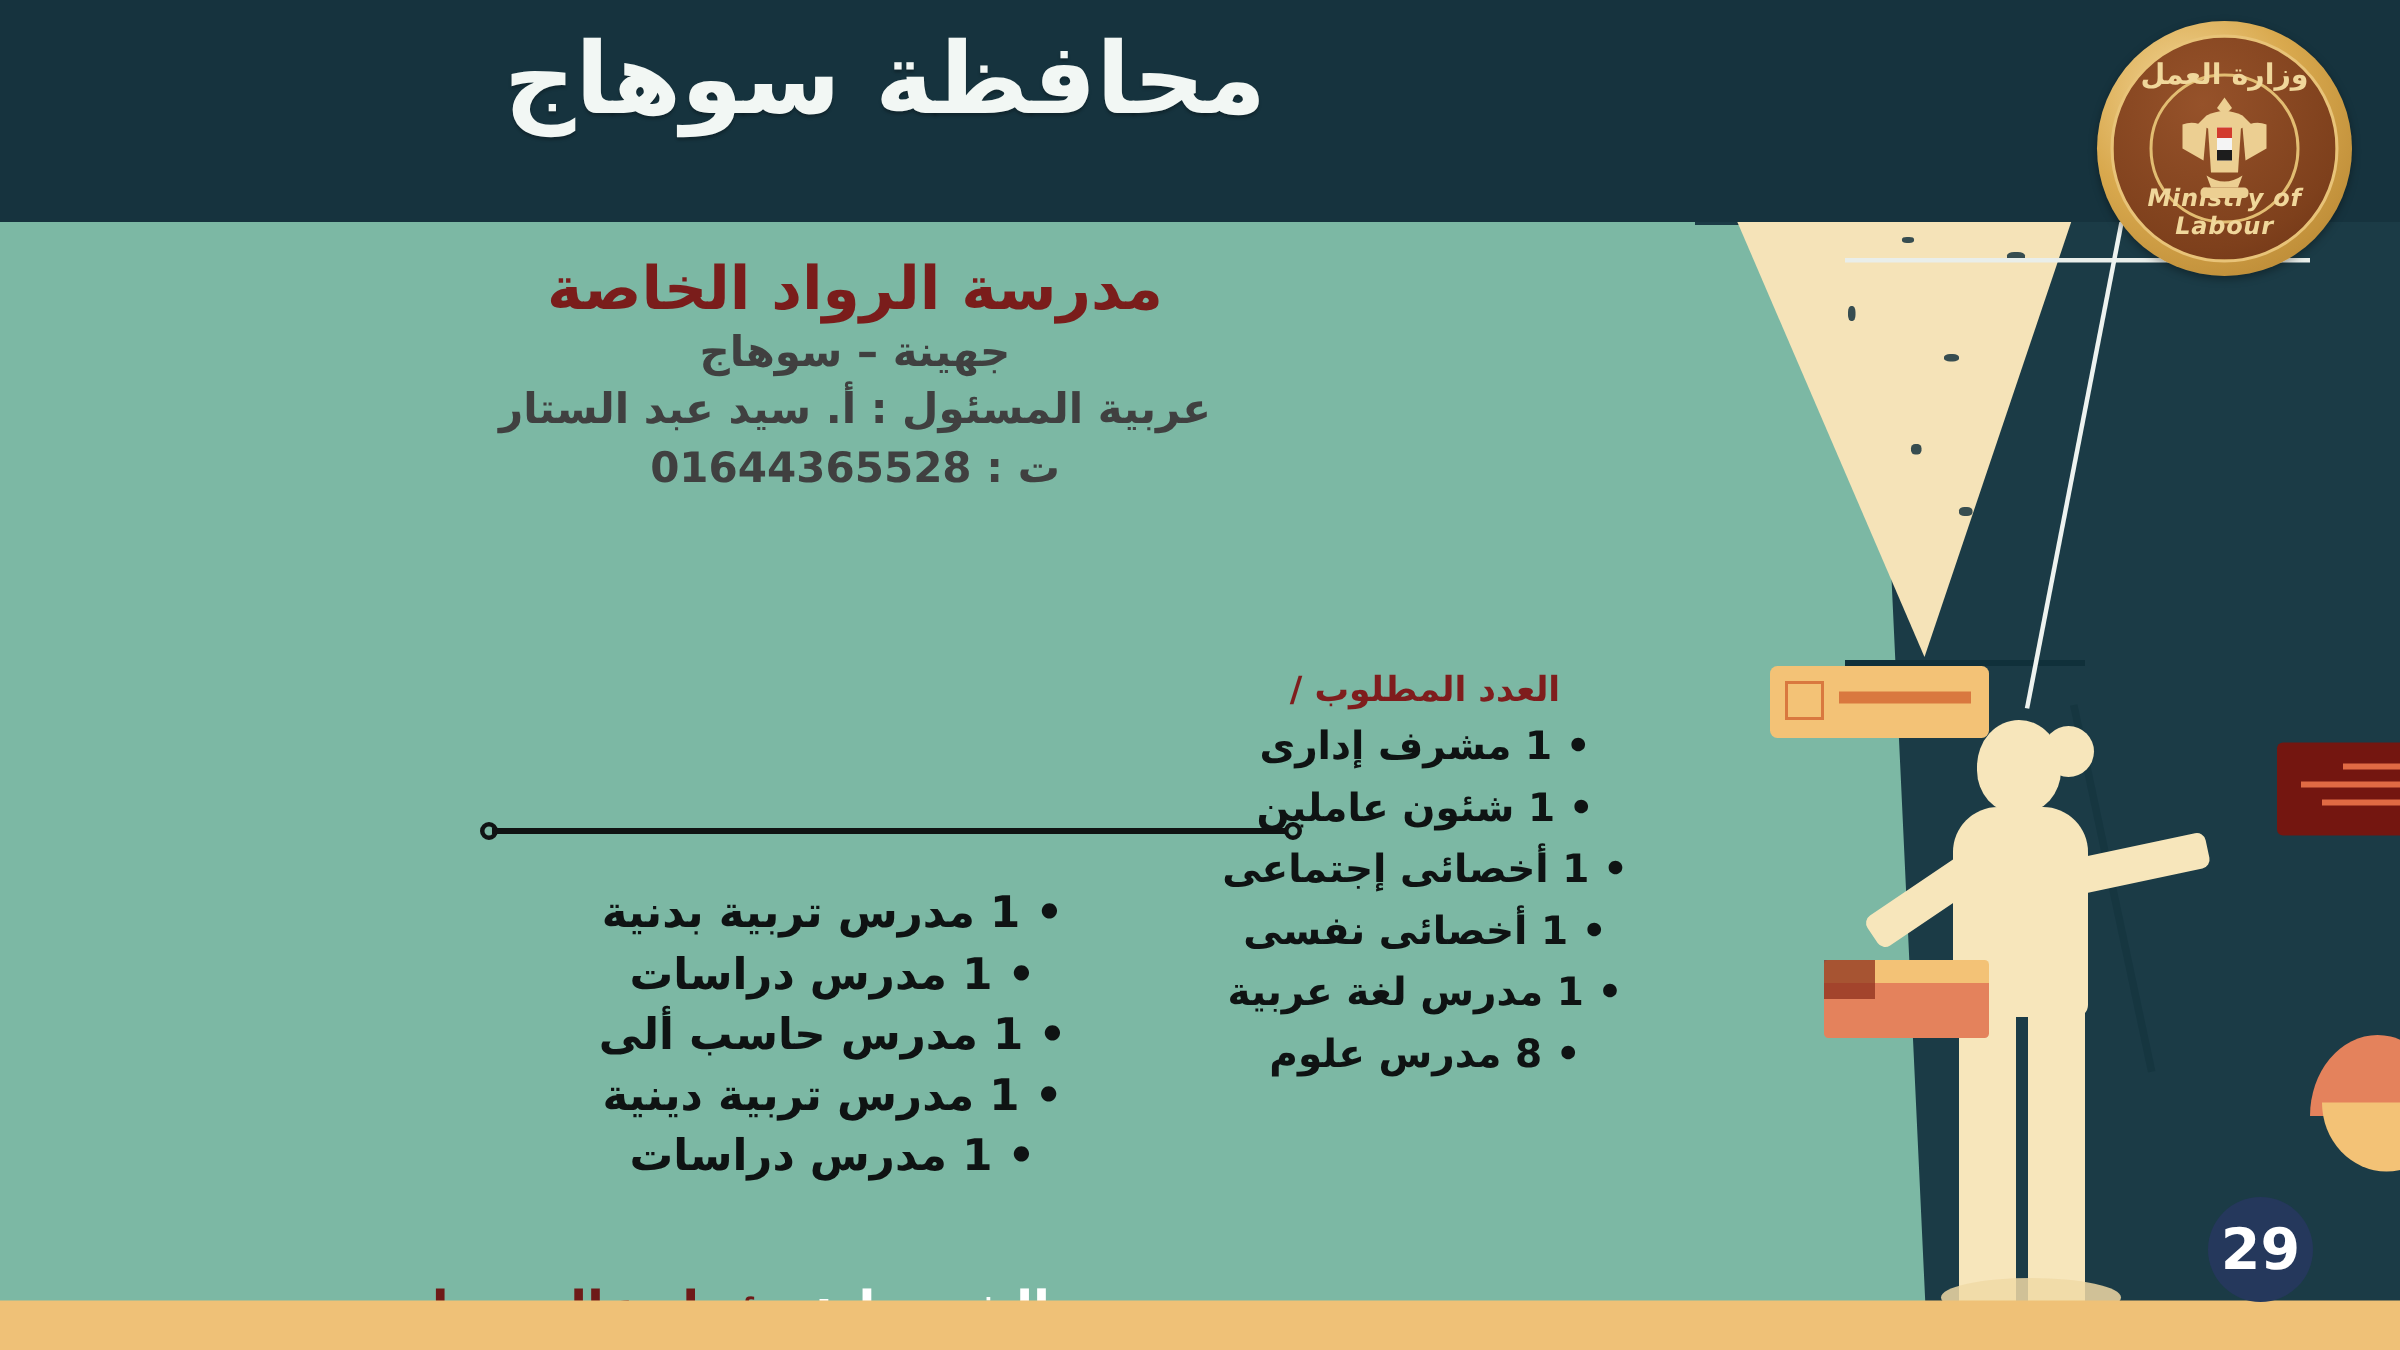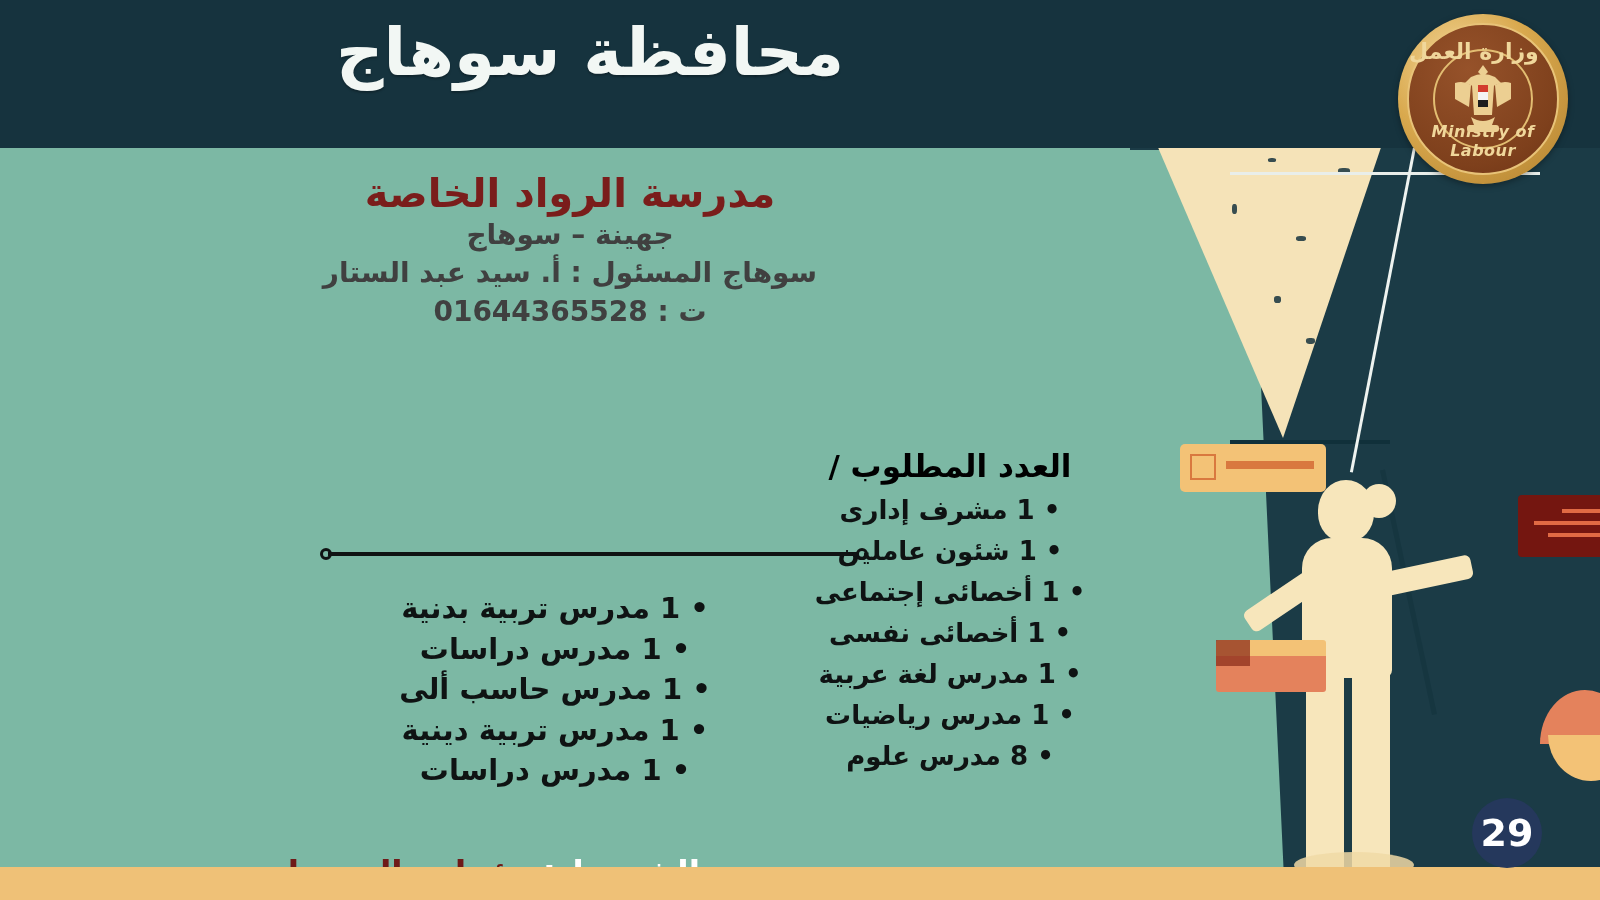--- a/index.html
+++ b/index.html
@@ -112,23 +112,23 @@
     background:radial-gradient(circle at 40% 30%, #96522a 0%, #7e401c 70%, #6d3315 100%);
     border:2px solid #e8c378;
   }
   .logo-ring {
     position:absolute; inset:24px;
     border-radius:50%;
     border:2px solid #e2bd72;
   }
   .logo-top-text {
     position:absolute; left:0; right:0; top:14px;
-    text-align:left;
+    text-align:center;
     color:#f0d79b;
-    font-size:22px;
+    font-size:19px;
     font-weight:bold;
     direction:rtl;
   }
   .logo-bottom-text {
     position:absolute; left:0; right:0; bottom:13px;
     text-align:center;
     color:#f0d79b;
     font-size:16px;
     font-style:italic;
     font-weight:bold;
@@ -310,22 +310,22 @@
   }
   .divider .dot.l { left:0; }
   .divider .dot.r { right:0; }
 
   .col-right {
     position:absolute; right:-20px; top:295px;
     width:420px;
     text-align:center;
   }
   .col-right .head {
-    color:#000000;
-    font-size:31px;
+    color:#7f1d1d;
+    font-size:23px;
     font-weight:bold;
     line-height:1.5;
   }
   .col-right .item,
   .col-left .item {
     color:#0f1313;
     font-size:26px;
     font-weight:bold;
     line-height:1.58;
     white-space:nowrap;
@@ -429,38 +429,37 @@
   <div class="blob-tan"></div>
 
   <div class="header-band"></div>
   <div class="header-title">محافظة سوهاج</div>
 
   <div class="content">
 
     <div class="school-block">
       <div class="school-name">مدرسة الرواد الخاصة</div>
       <div class="school-line">جهينة – سوهاج</div>
-      <div class="school-line">سوهاج المسئول : أ. سيد عبد الستار</div>
+      <div class="school-line">عربية المسئول : أ. سيد عبد الستار</div>
       <div class="school-line">ت : 01644365528</div>
     </div>
 
     <div class="divider">
       <div class="dot l"></div>
       <div class="bar"></div>
       <div class="dot r"></div>
     </div>
 
     <div class="col-right">
       <div class="head">العدد المطلوب /</div>
       <div class="item">• 1 مشرف إدارى</div>
       <div class="item">• 1 شئون عاملين</div>
       <div class="item">• 1 أخصائى إجتماعى</div>
       <div class="item">• 1 أخصائى نفسى</div>
       <div class="item">• 1 مدرس لغة عربية</div>
-      <div class="item">• 1 مدرس رياضيات</div>
       <div class="item">• 8 مدرس علوم</div>
     </div>
 
     <div class="col-left">
       <div class="item">• 1 مدرس تربية بدنية</div>
       <div class="item">• 1 مدرس دراسات</div>
       <div class="item">• 1 مدرس حاسب ألى</div>
       <div class="item">• 1 مدرس تربية دينية</div>
       <div class="item">• 1 مدرس دراسات</div>
     </div>

